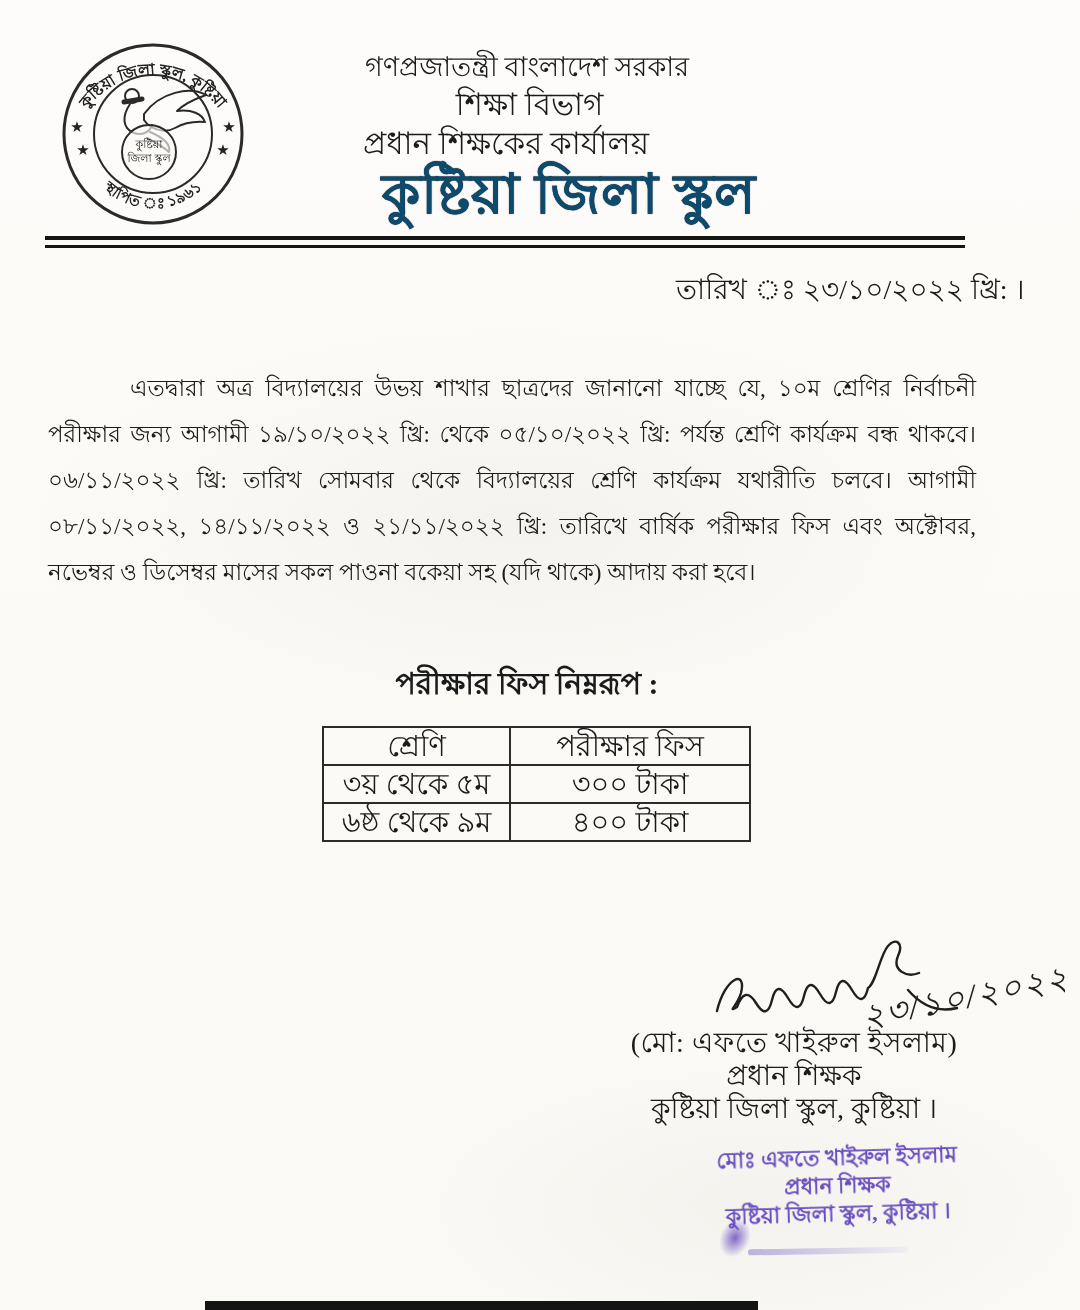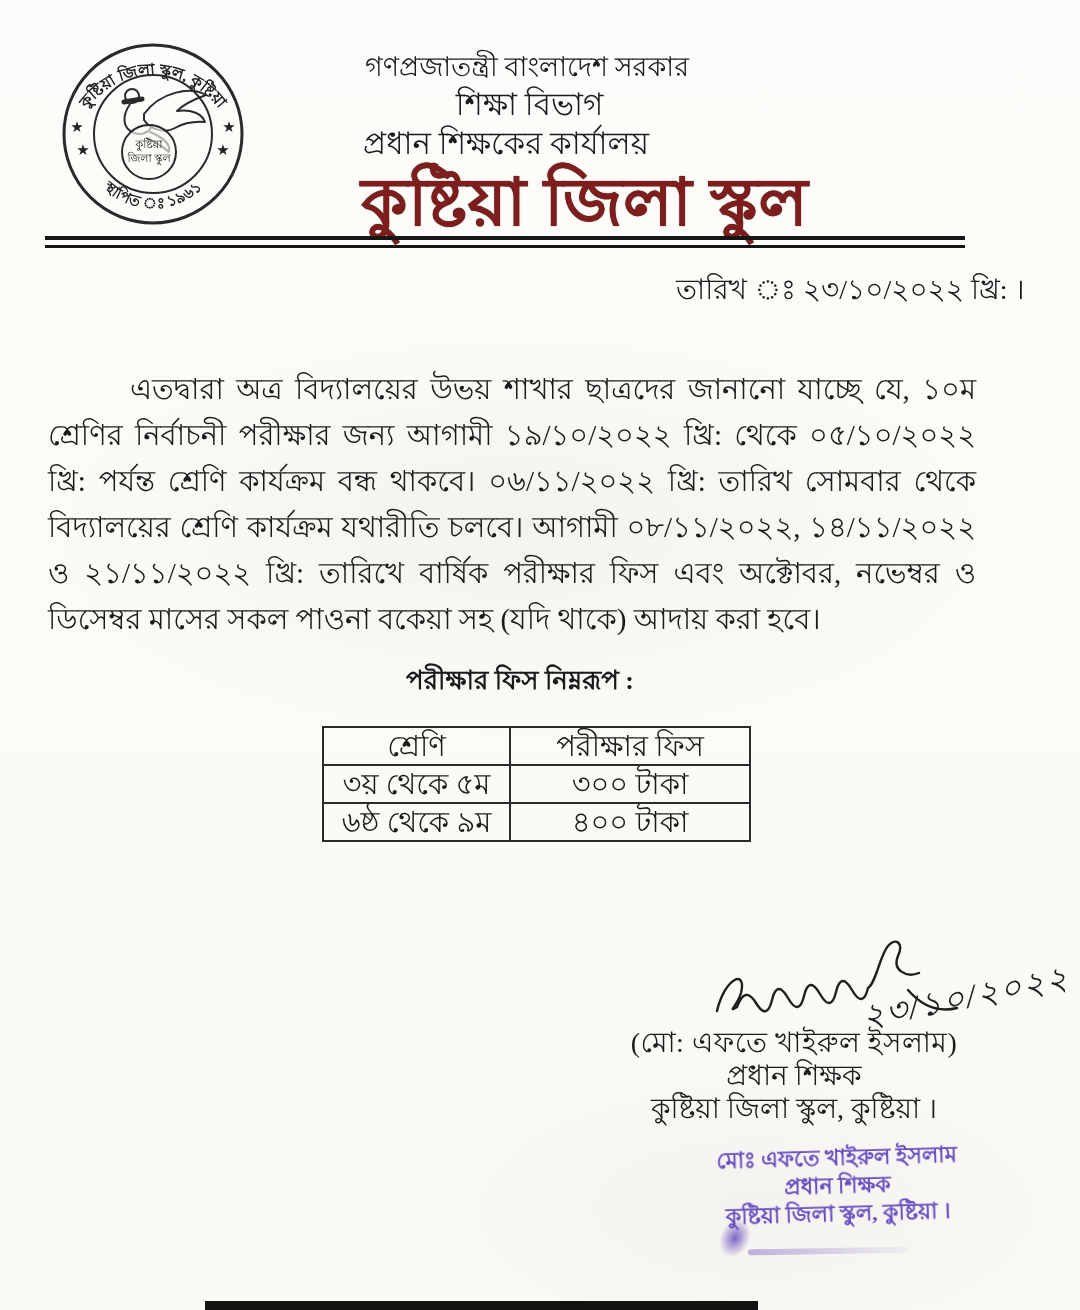--- a/index.html
+++ b/index.html
@@ -18,37 +18,37 @@
     pointer-events:none;
   }
   .abs{position:absolute;}
   
   .seal{left:52px;top:40px;width:202px;height:188px;}
   .hdr{left:0;top:50px;width:1012px;text-align:center;line-height:1.28;}
   .hdr .l1{font-size:27px;margin-left:42px;}
   .hdr .l2{font-size:31px;padding-left:47px;}
   .hdr .l3{font-size:31px;}
   .school-title{
-    left:100px;top:152px;width:970px;text-align:center;
-    font-size:66px;font-weight:bold;letter-spacing:1px;
-    color:#7f1d1d;text-shadow:0 0 1px #000;
+    left:84px;top:152px;width:970px;text-align:center;
+    font-size:55px;font-weight:bold;letter-spacing:1px;
+    color:#0c4a6e;text-shadow:0 0 1px #000;
   }
   .double-rule{
     left:45px;top:236px;width:920px;height:5px;
     border-top:4px solid #161616;border-bottom:3px solid #161616;
   }
   .date-line{left:676px;top:251px;font-size:28px;margin-top:17px;}
   
   .body-par{
     left:48px;top:366px;width:928px;
-    font-size:29px;line-height:46px;text-align:justify;text-indent:82px;
+    font-size:23px;line-height:46px;text-align:justify;text-indent:82px;
   }
   
-  .fees-heading{left:300px;top:660px;width:440px;text-align:center;
-    font-size:26px;font-weight:bold;}
+  .fees-heading{left:307px;top:660px;width:440px;text-align:center;
+    font-size:30px;font-weight:bold;}
   table.fees{
     left:322px;top:726px;width:427px;border-collapse:collapse;
     font-size:29px;table-layout:fixed;position:absolute;
   }
   table.fees th,table.fees td{
     border:2px solid #2b2b2b;text-align:center;font-weight:normal;
     height:36px;padding:0;line-height:36px;margin-left:13px;
   }
   table.fees col.c1{width:187px;}
   table.fees col.c2{width:240px;}

